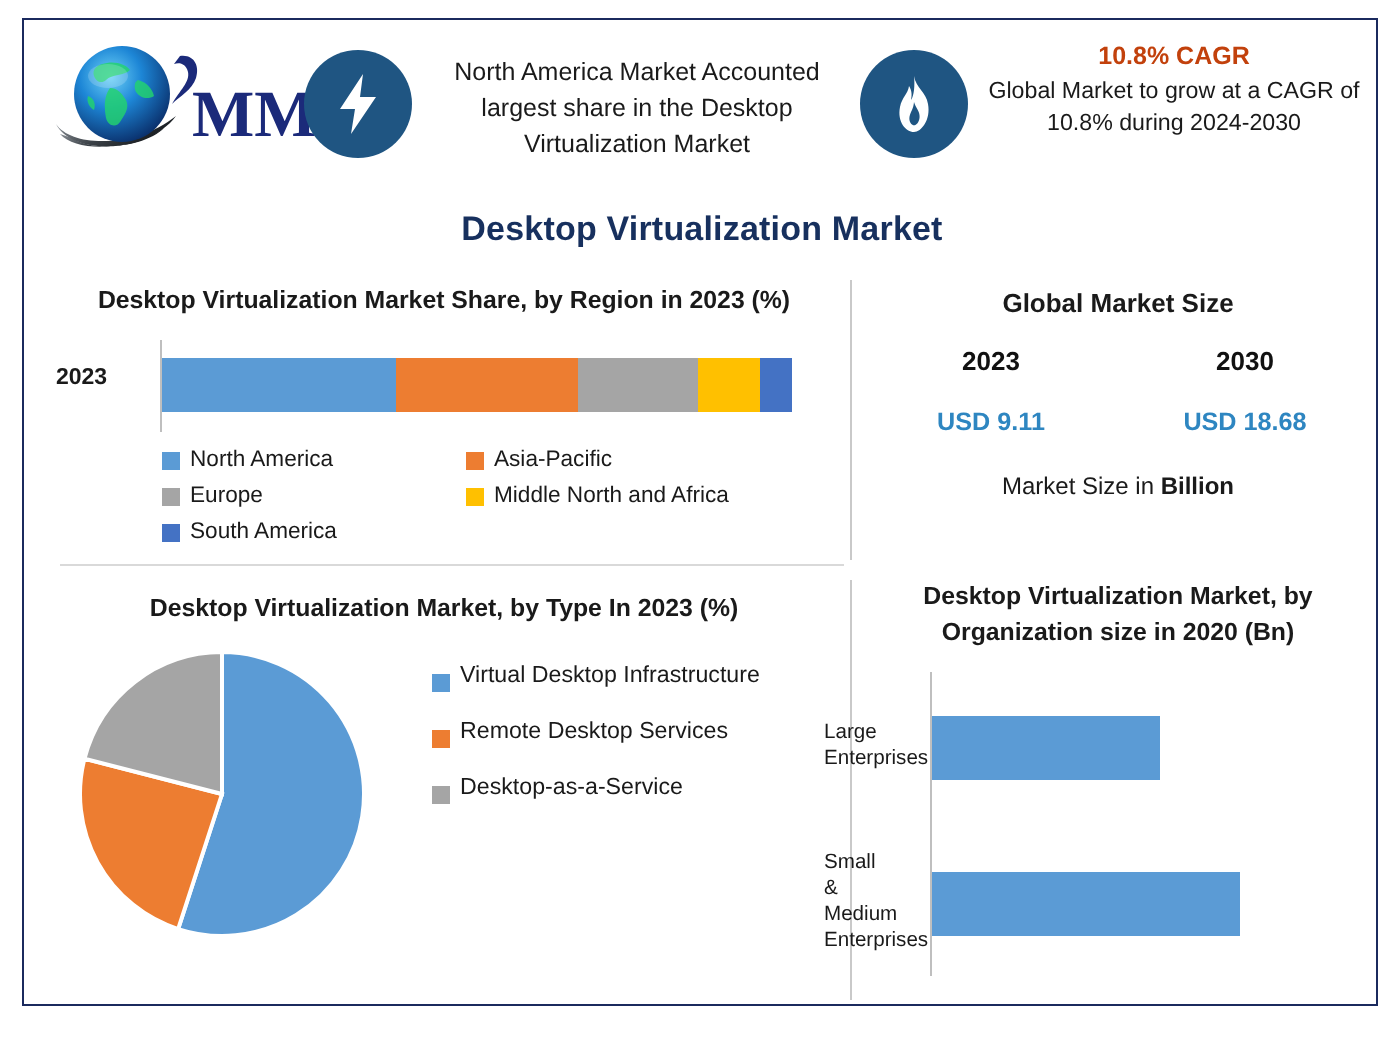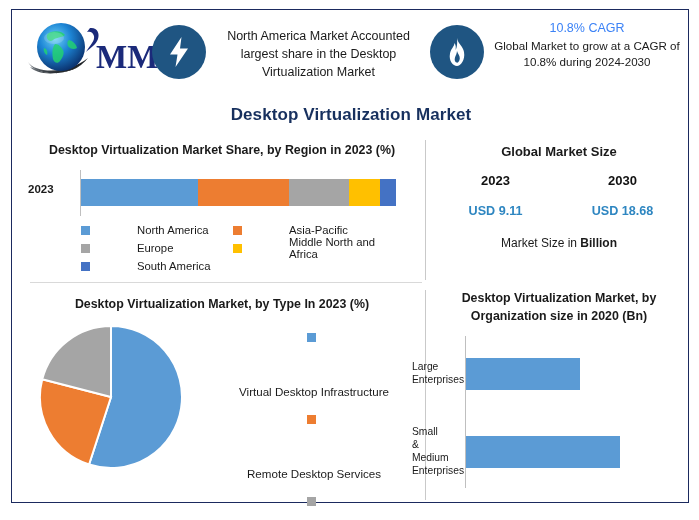--- a/index.html
+++ b/index.html
@@ -77,24 +77,24 @@
   .hdr-text {
     flex: 1;
     text-align: center;
     font-size: 12.5px;
     color: #1a1a1a;
     line-height: 1.42;
     padding-top: 12px;
     padding-left: 4px;
   }
   .hdr-text .strong {
-    font-weight: normal;
+    font-weight: bold;
     display: block;
     font-size: 12.5px;
-    color: #3b82f6;
+    color: #c2410c;
   }
   .hdr-block.b2 .hdr-text { padding-top: 4px; font-size: 11.6px; }
 
   
   .main-title {
     position: absolute;
     left: 0;
     top: 95px;
     width: 678px;
     text-align: center;
@@ -170,21 +170,20 @@
     flex-wrap: wrap;
     padding-left: 57px;
   }
   .legend-item {
     display: flex;
     align-items: center;
     font-size: 11.3px;
     color: #1a1a1a;
     height: 17px;
     margin-bottom: 1px;
-    gap: 42px;
   }
   .legend-item.w-half { width: 152px; }
   .legend-item.w-full { width: 100%; }
   .swatch {
     width: 9px;
     height: 9px;
     margin-right: 5px;
     flex: 0 0 9px;
   }
 
@@ -233,26 +232,25 @@
     height: 146px;
   }
   .pie svg { display: block; }
   .pie-legend {
     position: absolute;
     left: 192px;
     top: 8px;
     width: 196px;
   }
   .pie-legend .legend-item {
-    align-items: center;
+    align-items: flex-end;
     height: auto;
     margin-bottom: 12px;
     font-size: 11.6px;
     line-height: 1.38;
-    flex-direction: column;
   }
   .pie-legend .swatch { margin-top: 3px; }
 
   
   .q-org { left: 418px; top: 280px; width: 258px; height: 210px; }
   .org-plot {
     position: relative;
     margin-top: 10px;
     height: 152px;
   }

